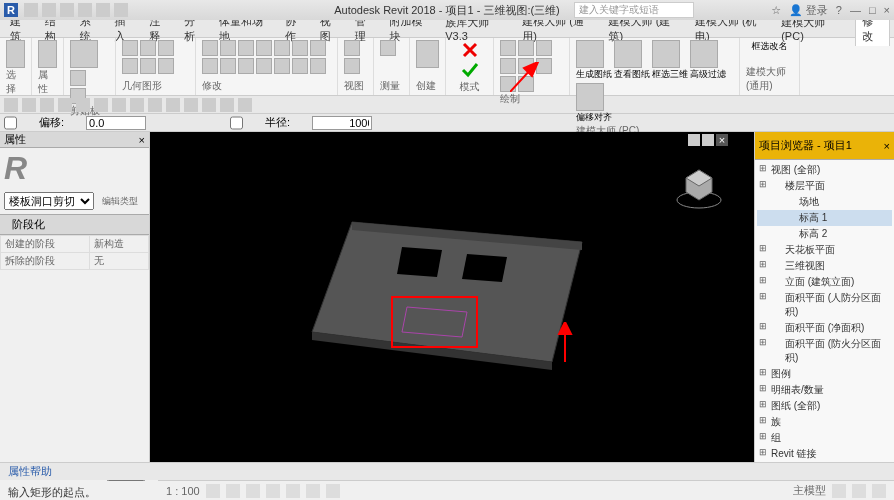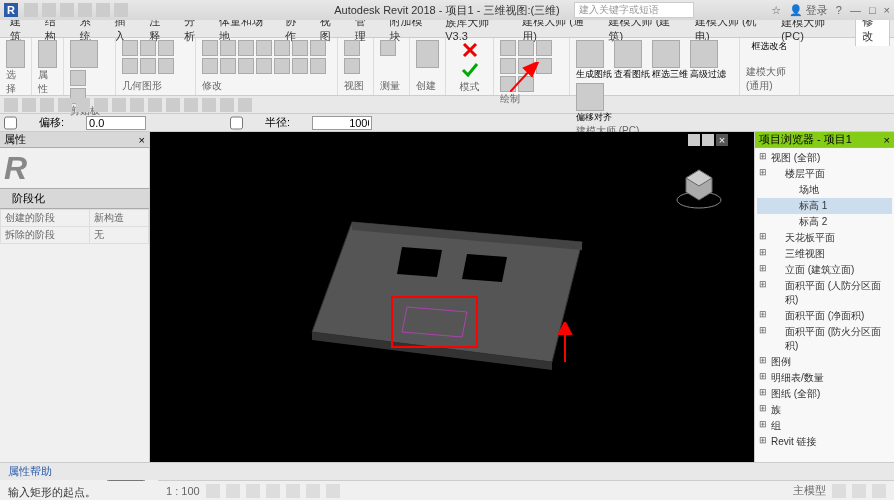--- a/index.html
+++ b/index.html
@@ -35,21 +35,21 @@
 .left-panel select { width: 90px; height: 18px; margin: 4px; }
 .left-panel .section-hdr { background: #d8d8d8; padding: 2px 12px; border-top: 1px solid #aaa; border-bottom: 1px solid #aaa; }
 .left-panel table { width: 100%; border-collapse: collapse; }
 .left-panel td { border: 1px solid #ddd; padding: 1px 4px; color: #666; font-size: 10px; }
 .viewport { flex: 1; background: #000; position: relative; }
 .viewport .vp-title { position: absolute; top: 2px; right: 26px; display: flex; gap: 2px; }
 .viewport .vp-title span { width: 12px; height: 12px; background: #ccc; display: inline-block; }
 .viewcube { position: absolute; top: 30px; right: 30px; width: 50px; height: 50px; }
 .slab { position: absolute; left: 50%; top: 50%; transform: translate(-50%,-55%); }
 .right-panel { width: 140px; background: #f8f8f8; border-left: 1px solid #ccc; }
-.right-panel .panel-head { height: 16px; background: #84cc16; padding: 0 4px; display: flex; justify-content: space-between; align-items: center; border-bottom: 1px solid #aaa; }
+.right-panel .panel-head { height: 28px; background: #eab308; padding: 0 4px; display: flex; justify-content: space-between; align-items: center; border-bottom: 1px solid #aaa; }
 .tree { padding: 2px; }
 .tree .node { padding: 1px 0 1px 14px; color: #333; position: relative; font-size: 10px; }
 .tree .node::before { content: "⊞"; position: absolute; left: 2px; color: #666; font-size: 9px; }
 .tree .node.leaf::before { content: ""; }
 .tree .node.l2 { padding-left: 28px; }
 .tree .node.l3 { padding-left: 42px; }
 .tree .node.sel { background: #cde; }
 .statusbar { position: absolute; bottom: 20px; left: 0; right: 0; height: 18px; background: #e8e8e8; border-top: 1px solid #ccc; display: flex; align-items: center; padding: 0 8px; }
 .statusbar .left { color: #2a5caa; }
 .viewbar { position: absolute; bottom: 0; left: 158px; right: 0; height: 20px; background: #f0f0f0; border-top: 1px solid #ccc; display: flex; align-items: center; gap: 6px; padding: 0 8px; color: #666; }
@@ -260,20 +260,24 @@
 
 <div class="main">
   <div class="left-panel">
     <div class="panel-head">
       <span>属性</span>
       <span>×</span>
     </div>
     <div class="r-logo">
         <span class="bigR">R</span>
       </div>
+    <div style="display:flex;align-items:center">
+      <select><option>楼板洞口剪切</option></select>
+      <span style="font-size:9px;margin-left:4px;color:#666">编辑类型</span>
+    </div>
     <div class="section-hdr">阶段化</div>
     <table>
       <tbody>
           <tr>
             <td>创建的阶段</td>
             <td>新构造</td>
           </tr>
       <tr>
             <td>拆除的阶段</td>
             <td>无</td>

